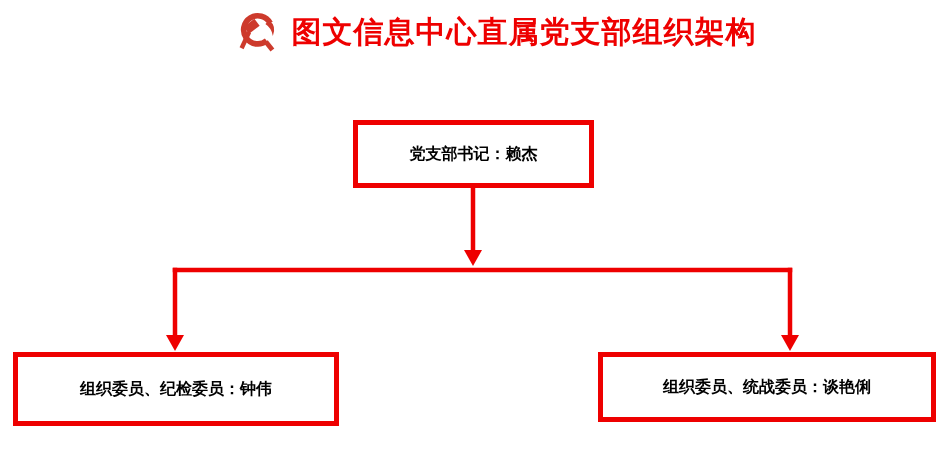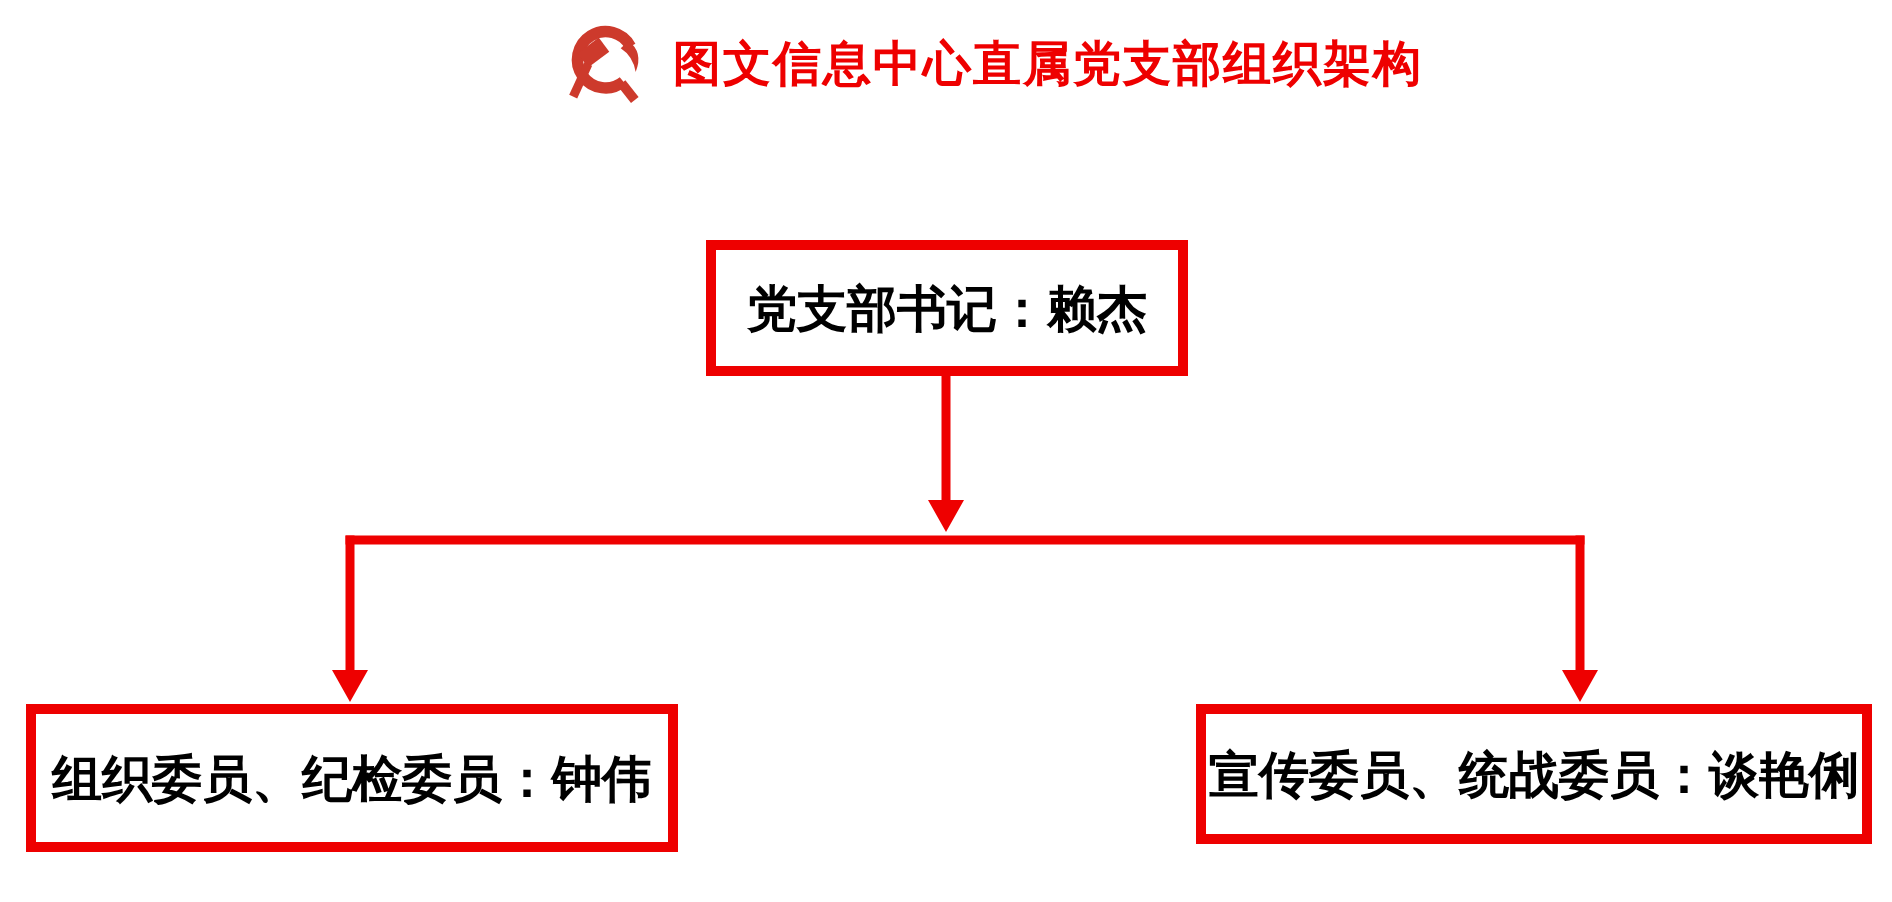--- a/index.html
+++ b/index.html
@@ -27,21 +27,21 @@
     transform: translateX(22px);
   }
   .emblem {
     width: 46px;
     height: 44px;
     display: inline-block;
     flex: 0 0 auto;
   }
   .page-title {
     margin: 0;
-    font-size: 24px;
+    font-size: 30px;
     font-weight: bold;
     color: #ee0000;
     letter-spacing: 1px;
     white-space: nowrap;
     font-family: Liberation Serif, serif;
   }
   .connectors {
     position: absolute;
     top: 0;
     left: 0;
@@ -50,21 +50,21 @@
     pointer-events: none;
   }
   .node {
     position: absolute;
     box-sizing: border-box;
     border: 5px solid #ee0000;
     background: #ffffff;
     display: flex;
     align-items: center;
     justify-content: center;
-    font-size: 25px;
+    font-size: 16px;
     font-weight: bold;
     color: #000000;
     white-space: nowrap;
   }
   .node-root  { left: 353px; top: 120px; width: 241px; height: 68px; }
   .node-left  { left: 13px;  top: 352px; width: 326px; height: 74px; }
   .node-right { left: 598px; top: 352px; width: 338px; height: 70px; }
 </style>
 </head>
 <body>
@@ -109,16 +109,16 @@
 
   <div class="node node-root">
     <span>党支部书记：赖杰</span>
   </div>
 
   <div class="node node-left">
     <span>组织委员、纪检委员：钟伟</span>
   </div>
 
   <div class="node node-right">
-    <span>宣传委员、统战委员：谈艳俐</span>
+    <span>组织委员、统战委员：谈艳俐</span>
   </div>
 
 </div>
 
 </body></html>

